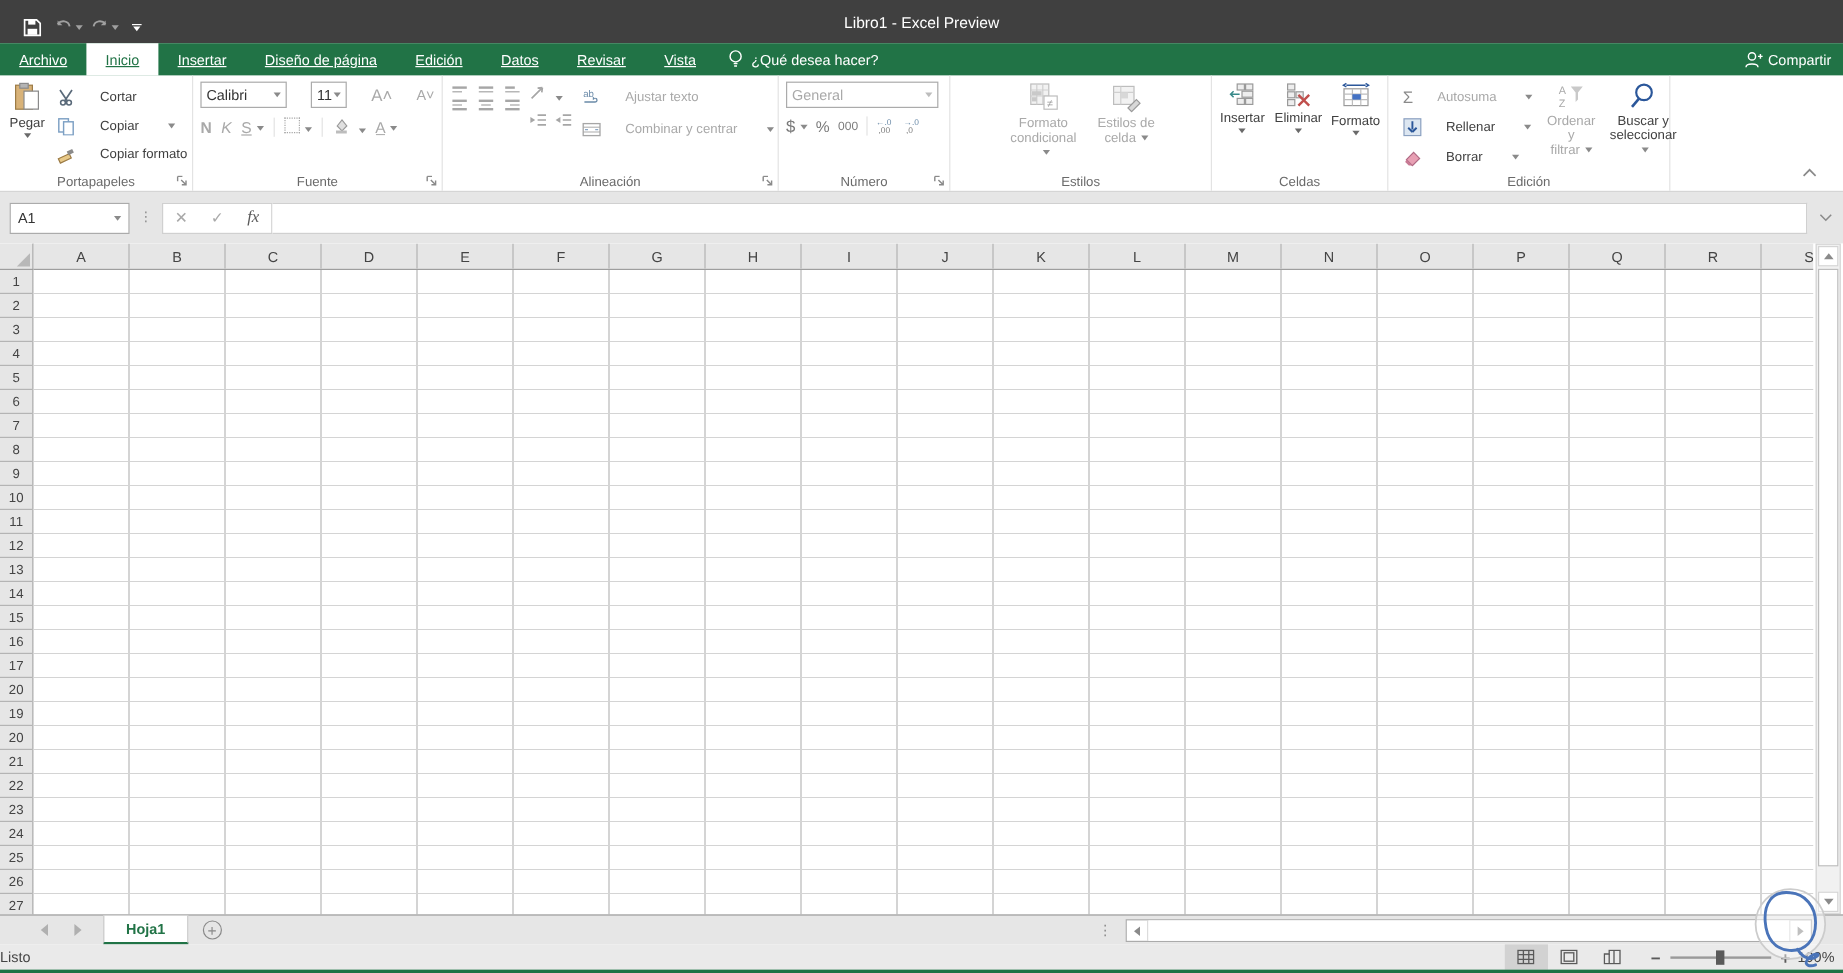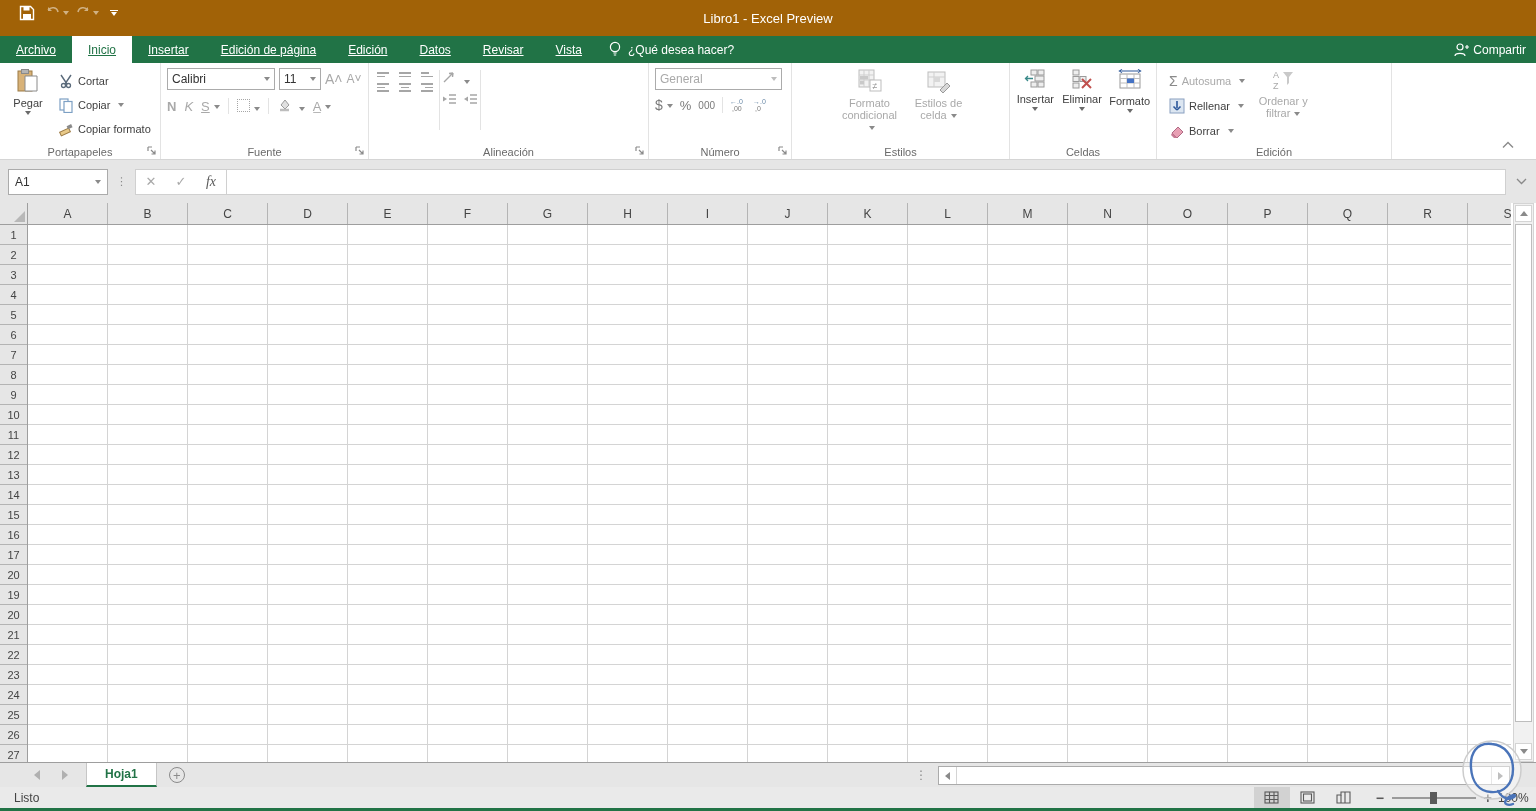--- a/index.html
+++ b/index.html
@@ -2,21 +2,21 @@
 <html><head>
 <meta charset="utf-8">
 <style>
   * { margin:0; padding:0; box-sizing:border-box; }
   html,body { width:1536px; height:811px; overflow:hidden;
     font-family:"Liberation Sans", sans-serif; background:#fff; }
   .app { position:relative; width:1536px; height:811px; background:#fff; }
 
   
   .titlebar { position:absolute; left:0; top:0; width:1536px; height:36px;
-    background:#a16207; display:flex; align-items:flex-start; color:#fff; }
+    background:#404040; display:flex; align-items:flex-end; color:#fff; }
   .qat { display:flex; align-items:center; gap:4px; padding-left:14px; }
   .qat-btn { width:26px; height:26px; display:flex; align-items:center; justify-content:center; }
   .qat-dim { opacity:.5; }
   .qat-dd { display:flex; align-items:center; }
   .tri-down { width:0; height:0; border-left:3px solid transparent; border-right:3px solid transparent;
     border-top:4px solid #fff; display:inline-block; }
   .qat-custom { display:flex; flex-direction:column; align-items:center; gap:1px; margin-left:6px; }
   .qat-custom .bar { width:8px; height:1.5px; background:#fff; }
   .win-title { position:absolute; left:0; right:0; top:0; height:36px; display:flex;
     align-items:center; justify-content:center; font-size:13px; color:#fff; pointer-events:none; }
@@ -40,21 +40,21 @@
   .launcher { position:absolute; right:2px; bottom:2px; width:12px; height:12px; display:flex;
     align-items:center; justify-content:center; }
   .dis { color:#a9a9a9 !important; }
   .dd::after { content:""; display:inline-block; width:0; height:0; margin-left:4px; vertical-align:middle;
     border-left:3px solid transparent; border-right:3px solid transparent; border-top:4px solid #8a8a8a; }
   .ddb { width:0; height:0; border-left:3px solid transparent; border-right:3px solid transparent;
     border-top:4px solid #6a6a6a; margin:2px auto 0 auto; }
   .bigbtn { display:flex; flex-direction:column; align-items:center; justify-content:flex-start;
     padding:2px 6px; height:76px; text-align:center; line-height:12px; }
   .bigbtn .lbl { margin-top:3px; }
-  .smallrow { display:flex; align-items:center; gap:4px; height:22px; padding:0 4px; white-space:nowrap; }
+  .smallrow { display:flex; align-items:center; gap:20px; height:22px; padding:0 4px; white-space:nowrap; }
   .vline { width:1px; height:60px; background:#e3e3e3; margin:4px 2px; }
   .inputbox { background:#fff; border:1px solid #ababab; height:22px; display:flex; align-items:center;
     padding:0 4px; font-size:12px; color:#333; justify-content:space-between; }
   .collapse-chev { position:absolute; right:22px; bottom:8px; color:#8a8a8a; }
 
   .alignlines { display:inline-flex; flex-direction:column; gap:2px; }
   .alignlines .l { height:1.5px; background:#a6a6a6; }
 
   
   .formula-row { position:absolute; left:0; top:160px; width:1536px; height:43px; background:#e6e6e6;
@@ -109,21 +109,21 @@
   .sb-dots { display:flex; align-items:center; color:#8a8a8a; margin-left:auto; padding:0 10px; letter-spacing:1px; }
   .hscroll { width:572px; height:19px; margin-top:3px; background:#fff; border:1px solid #ababab;
     display:flex; align-items:center; margin-right:26px; }
   .hs-btn { width:18px; height:17px; display:flex; align-items:center; justify-content:center; border-right:1px solid #d4d4d4; }
   .hs-thumb { flex:1; height:17px; background:#fff; }
   .hs-btn-r { width:18px; height:17px; display:flex; align-items:center; justify-content:center; border-left:1px solid #d4d4d4; }
 
   
   .statusbar { position:absolute; left:0; top:787px; width:1536px; height:21px; background:#eaeaea;
     display:flex; align-items:center; font-size:12px; color:#444; }
-  .status-left { padding-left:14px; }
+  .status-left { padding-left:0; }
   .status-right { margin-left:auto; display:flex; align-items:center; height:21px; }
   .viewbtn { width:36px; height:21px; display:flex; align-items:center; justify-content:center; }
   .viewbtn.sel { background:#d2d2d2; }
   .zoomctl { display:flex; align-items:center; gap:8px; margin:0 6px 0 14px; }
   .zoom-track { position:relative; width:84px; height:2px; background:#9a9a9a; }
   .zoom-thumb { position:absolute; left:38px; top:-5px; width:7px; height:12px; background:#5a5a5a; }
   .zoomsign { color:#5a5a5a; font-size:14px; font-weight:bold; }
   .zoomlabel { width:38px; text-align:right; padding-right:10px; color:#444; }
   .bottom-edge { position:absolute; left:0; top:808px; width:1536px; height:3px; background:#217346; }
 
@@ -167,21 +167,21 @@
       </div>
     </div>
     <div class="win-title">Libro1  -  Excel Preview</div>
   </div>
 
   <div class="tabrow">
     <div style="display:flex">
         <div class="rtab">Archivo</div>
         <div class="rtab active">Inicio</div>
         <div class="rtab">Insertar</div>
-        <div class="rtab">Edición de página</div>
+        <div class="rtab">Diseño de página</div>
         <div class="rtab">Edición</div>
         <div class="rtab">Datos</div>
         <div class="rtab">Revisar</div>
         <div class="rtab">Vista</div>
       </div>
     <div class="tellme">
       <svg width="14" height="17" viewBox="0 0 14 17">
           <circle cx="7" cy="6" r="4.6" fill="none" stroke="#fff" stroke-width="1.2"></circle>
           <path d="M5.4 12 h3.2 M5.8 14 h2.4" stroke="#fff" stroke-width="1.2"></path>
         </svg>
@@ -325,20 +325,38 @@
               <path d="M7 2 h7 M7 6 h7 M7 10 h7" stroke="#a6a6a6" stroke-width="1.4"></path>
               <path d="M5 6 L1 3.5 v5 z" fill="#a6a6a6"></path>
             </svg>
           <svg width="15" height="13" viewBox="0 0 15 13">
               <path d="M7 2 h7 M7 6 h7 M7 10 h7" stroke="#a6a6a6" stroke-width="1.4"></path>
               <path d="M1 6 L5 3.5 v5 z" fill="#a6a6a6"></path>
             </svg>
         </span>
       </div>
       <div class="vline"></div>
+      <div style="display:flex; flex-direction:column; gap:5px; padding-top:4px" class="dis">
+        <div class="smallrow">
+          <svg width="16" height="14" viewBox="0 0 16 14">
+              <text x="1" y="7" font-size="8" fill="#6a8aa8">ab</text>
+              <path d="M2 11 h9 c2 0 2-3 0-3" stroke="#6a8aa8" fill="none" stroke-width="1.1"></path>
+              <path d="M9 6.5 l2 1.5 -2 1.5 z" fill="#6a8aa8"></path>
+            </svg>
+          <span>Ajustar texto</span>
+        </div>
+        <div class="smallrow dd">
+          <svg width="16" height="14" viewBox="0 0 16 14">
+              <rect x="1" y="2" width="14" height="10" fill="none" stroke="#a6a6a6" stroke-width="1.1"></rect>
+              <path d="M1 5 h14 M1 9 h14" stroke="#a6a6a6" stroke-width=".8"></path>
+              <path d="M5 7 l-2.5 0 M11 7 l2.5 0" stroke="#8aa6c4" stroke-width="1.2"></path>
+            </svg>
+          <span>Combinar y centrar</span>
+        </div>
+      </div>
       <div class="grp-title">Alineación</div>
       <div class="launcher">
         <svg width="10" height="10" viewBox="0 0 10 10">
             <path d="M1 1 h4 M1 1 v4" stroke="#8a8a8a" stroke-width="1.2" fill="none"></path>
             <path d="M4 4 l4 4 M8 4.5 v3.5 h-3.5" stroke="#8a8a8a" stroke-width="1.2" fill="none"></path>
           </svg>
       </div>
     </div>
 
     <div class="grp" style="width:143px">
@@ -453,20 +471,27 @@
           <span>Borrar</span>
         </div>
       </div>
       <div class="bigbtn dis" style="width:64px">
         <svg width="24" height="24" viewBox="0 0 24 24">
             <text x="2" y="10" font-size="9" fill="#a9a9a9">A</text>
             <text x="2" y="21" font-size="9" fill="#a9a9a9">Z</text>
             <path d="M12 4 h10 l-4 5 v6 l-2 2 v-8 z" fill="#c9c9c9"></path>
           </svg>
         <span class="lbl"><span>Ordenar y</span><br><span class="dd">filtrar</span></span>
+      </div>
+      <div class="bigbtn" style="width:78px">
+        <svg width="24" height="24" viewBox="0 0 24 24">
+            <circle cx="13" cy="9" r="6.5" fill="none" stroke="#2b579a" stroke-width="1.8"></circle>
+            <path d="M9 14 L3 21" stroke="#2b579a" stroke-width="2.2"></path>
+          </svg>
+        <span class="lbl"><span>Buscar y</span><br><span class="dd">seleccionar</span></span>
       </div>
       <div class="grp-title">Edición</div>
     </div>
 
     <div style="flex:1; position:relative">
       <div class="collapse-chev">
         <svg width="12" height="8" viewBox="0 0 12 8">
             <path d="M1 6.5 L6 1.5 L11 6.5" fill="none" stroke="#8a8a8a" stroke-width="1.4"></path>
           </svg>
       </div>

